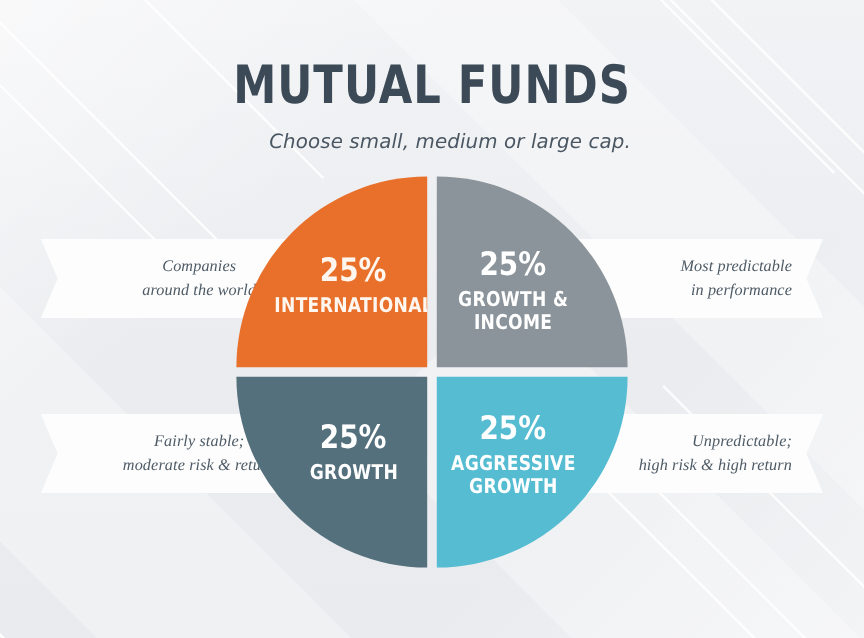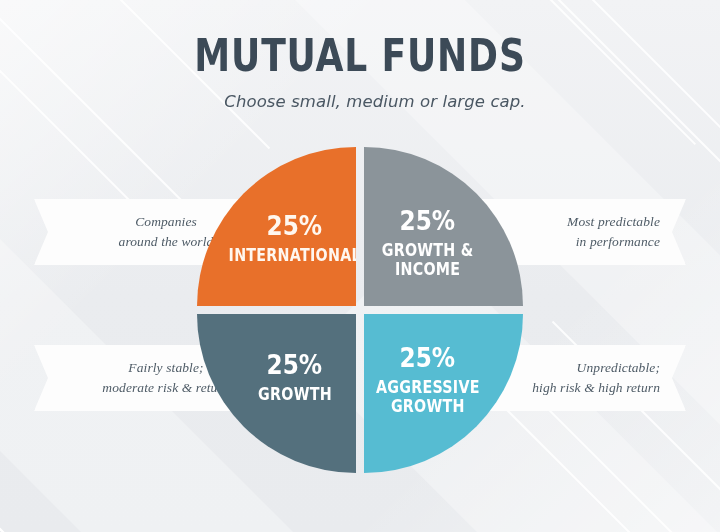--- a/index.html
+++ b/index.html
@@ -45,21 +45,21 @@
   .bg-band {
     position: absolute;
     background: rgba(255,255,255,.30);
     transform: rotate(-45deg);
     transform-origin: center;
   }
 
   
   .header {
     position: absolute;
-    top: 34px;
+    top: 50px;
     left: 0;
     width: 720px;
     text-align: center;
     z-index: 6;
   }
   .title {
     font-family: "DejaVu Sans", sans-serif;
     font-weight: 700;
     font-size: 44px;
     letter-spacing: 1px;

